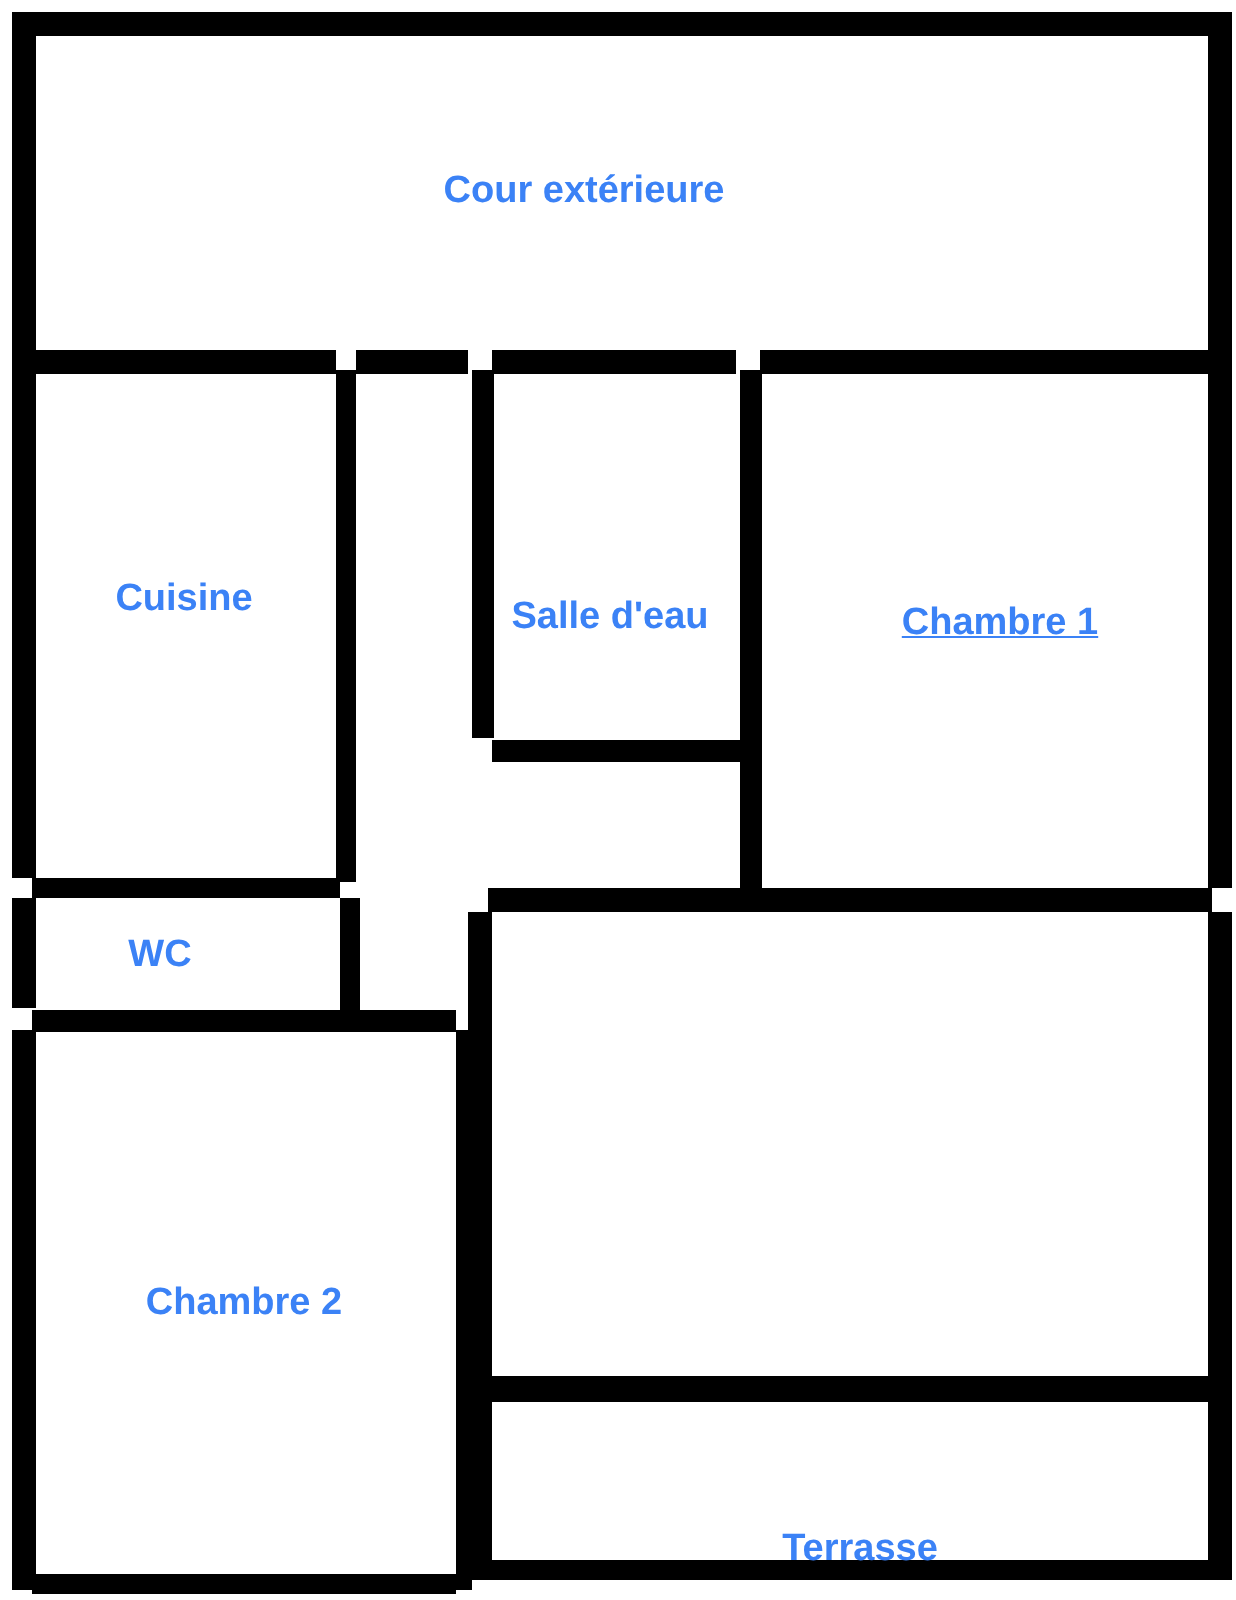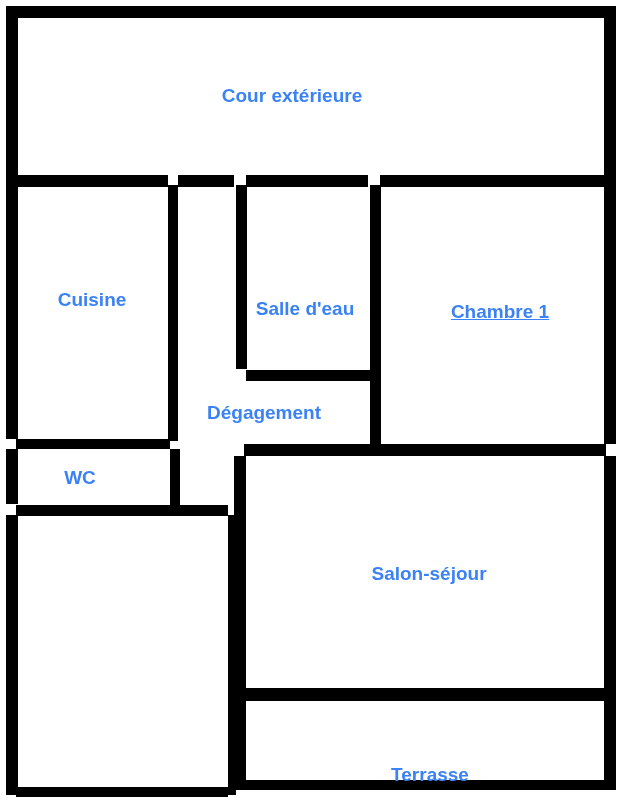--- a/index.html
+++ b/index.html
@@ -62,17 +62,16 @@
 
   <div class="wall" style="left:234px;top:456px;width:12px;height:332px;"></div>
   <div class="wall" style="left:228px;top:515px;width:8px;height:280px;"></div>
 
   <div class="wall" style="left:244px;top:688px;width:372px;height:13px;"></div>
 
   <span class="room-label" style="left:292px;top:96px;">Cour extérieure</span>
   <span class="room-label" style="left:92px;top:300px;text-align:center;">Cuisine</span>
   <span class="room-label" style="left:305px;top:272px;margin-top:37px;">Salle d'eau</span>
   <span class="room-label" style="left:500px;top:312px;text-decoration:underline;">Chambre 1</span>
-  <span class="room-label" style="left:264px;top:413px;">Dégagement</span>
   <span class="room-label" style="left:80px;top:478px;">WC</span>
-  <span class="room-label" style="left:429px;top:574px;">Salon-séjour</span>
+  <span class="room-label" style="left:122px;top:652px;">Chambre 2</span>
   <span class="room-label" style="left:430px;top:775px;">Terrasse</span>
 </div>
 
 </body></html>

